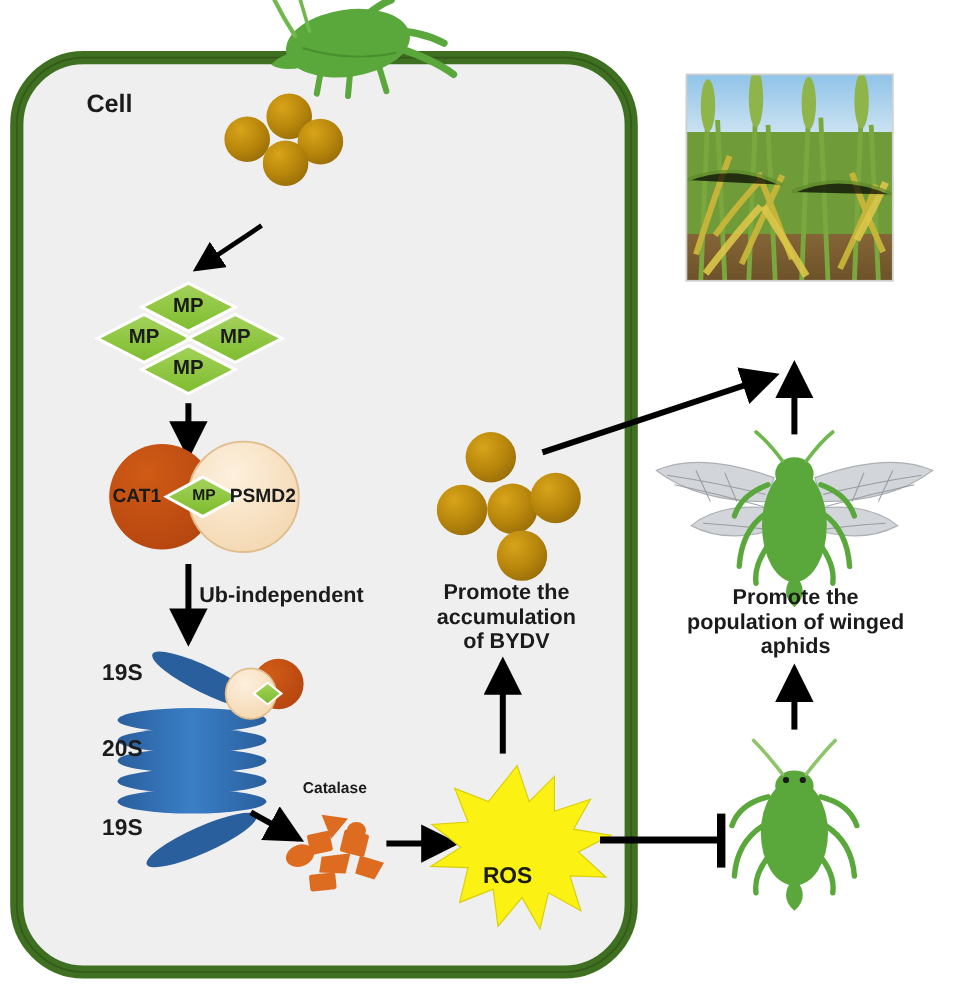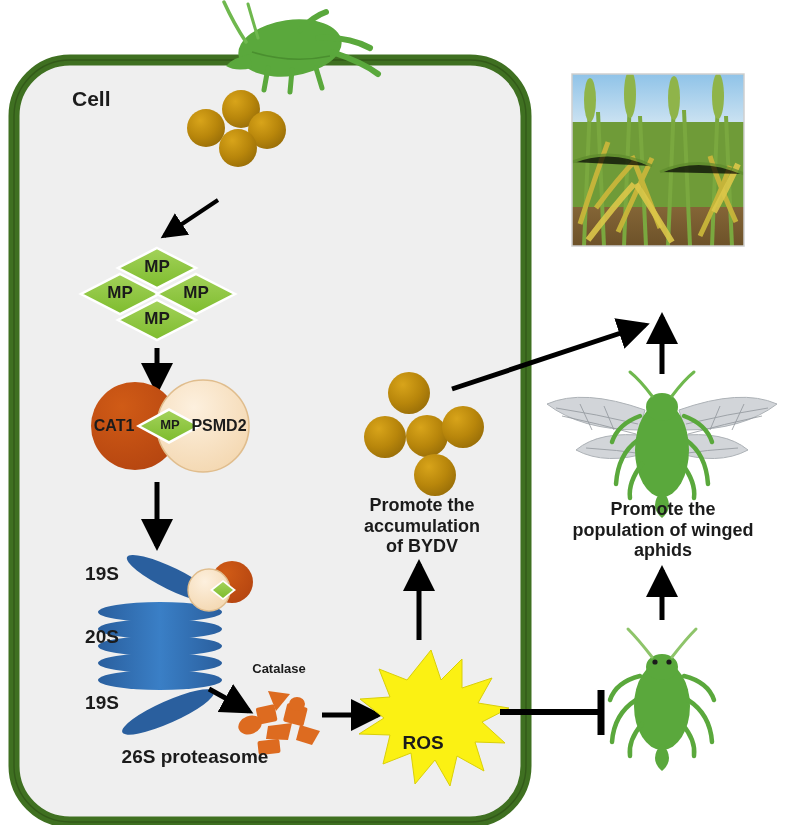--- a/index.html
+++ b/index.html
@@ -1,18 +1,18 @@
 <!DOCTYPE html>
 <html><head>
 <meta charset="utf-8">
 <style>
   html,body{margin:0;padding:0;background:#ffffff;}
   body{width:800px;height:825px;position:relative;overflow:hidden;
        font-family:"Liberation Sans",sans-serif;color:#1a1a1a;}
-  #stage{position:absolute;left:0;top:12px;width:800px;height:785px;}
+  #stage{position:absolute;left:0;top:0;width:800px;height:785px;}
   .lbl{position:absolute;font-weight:bold;text-align:center;line-height:1.15;
        color:#1b1b1b;white-space:pre-line;}
   svg{position:absolute;left:0;top:0;width:800px;height:825px;overflow:visible;}
   .t-cell{font-size:21px;}
   .t-bydv{font-size:21px;}
   .t-ub{font-size:18px;}
   .t-s{font-size:19px;}
   .t-sn{font-size:19px;}
   .t-cat{font-size:13px;}
   .t-ros{font-size:19px;margin-top:28px;}
@@ -269,25 +269,25 @@
 
   <div class="lbl t-mp" style="left:132px;top:245px;width:50px;">MP</div>
   <div class="lbl t-mp" style="left:95px;top:271px;width:50px;">MP</div>
   <div class="lbl t-mp" style="left:171px;top:271px;width:50px;">MP</div>
   <div class="lbl t-mp" style="left:132px;top:297px;width:50px;">MP</div>
 
   <div class="lbl t-prot" style="left:84px;top:405px;width:60px;">CAT1</div>
   <div class="lbl" style="left:152px;top:406px;width:36px;font-size:13px;font-weight:bold;">MP</div>
   <div class="lbl t-prot" style="left:180px;top:405px;width:78px;">PSMD2</div>
 
+  <div class="lbl t-ub" style="left:166px;top:486px;width:170px;text-align:left;">Ub-independent</div>
 
   <div class="lbl t-s" style="left:78px;top:551px;width:48px;">19S</div>
   <div class="lbl t-s" style="left:78px;top:614px;width:48px;">20S</div>
   <div class="lbl t-s" style="left:78px;top:680px;width:48px;">19S</div>
-  <div class="lbl t-sn" style="left:100px;top:734px;width:190px;">26S proteasome</div>
 
   <div class="lbl t-cat" style="left:224px;top:650px;width:110px;">Catalase</div>
 
   <div class="lbl t-ros" style="left:394px;top:692px;width:58px;">ROS</div>
 
   <div class="lbl t-body" style="left:334px;top:483px;width:176px;">Promote the
 accumulation
 of BYDV</div>
 
   <div class="lbl t-body" style="left:558px;top:487px;width:210px;">Promote the

